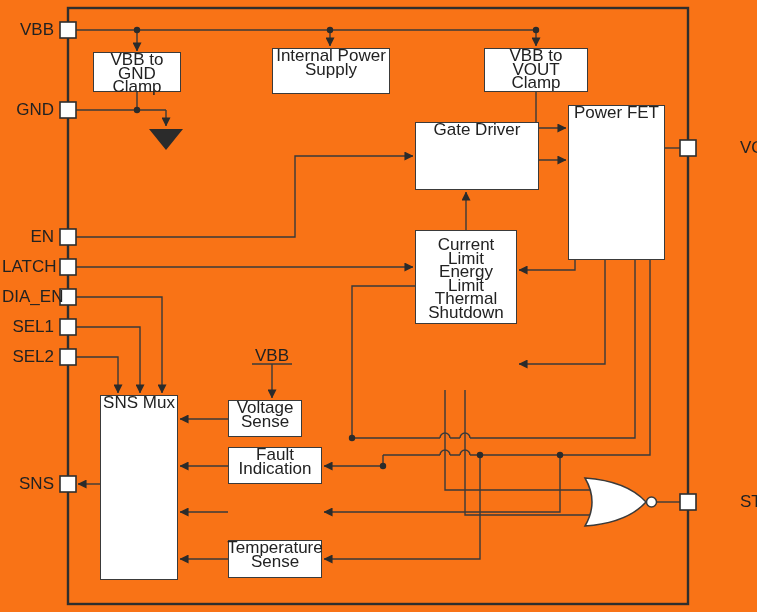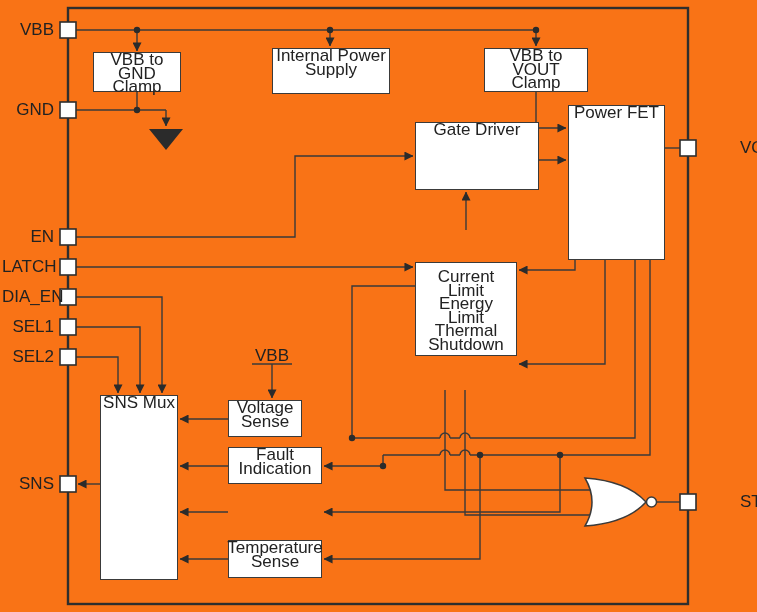--- a/index.html
+++ b/index.html
@@ -6,21 +6,21 @@
   html,body { background:#ffffff; }
   body { font-family:"Liberation Sans","DejaVu Sans",sans-serif; }
   .stage { position:relative; width:757px; height:612px; background:#f97316; color:#222; font-size:17px; overflow:hidden; }
   .stage svg { position:absolute; left:0; top:0; z-index:1; }
   .blk {
     position:absolute; z-index:2;
     border:1.4px solid #3a3a3a; background:#fff;
     display:flex; flex-direction:column; align-items:center; 
     text-align:center; line-height:13.5px;
   }
-  .b-protect { justify-content:space-between; padding:7px 4px;margin-top:32px; }
+  .b-protect { justify-content:space-between; padding:7px 4px; }
   .b-protect .pl3 { max-width:78px; }
   .pin-label { position:absolute; z-index:2; line-height:16px; white-space:nowrap; }
   .pl-left  { left:2px; width:52px; text-align:right; }
   .pl-right { left:740px; width:52px; text-align:left; }
   .vbbref { position:absolute; left:252px; top:346px; width:40px; text-align:center; z-index:2; }
   .w  { stroke:#3a3a3a; stroke-width:1.4; fill:none; }
   .dot { fill:#2b2b2b; stroke:none; }
   .pin-sq { fill:#ffffff; stroke:#2e2e2e; stroke-width:1.6; }
 </style>
 </head>

